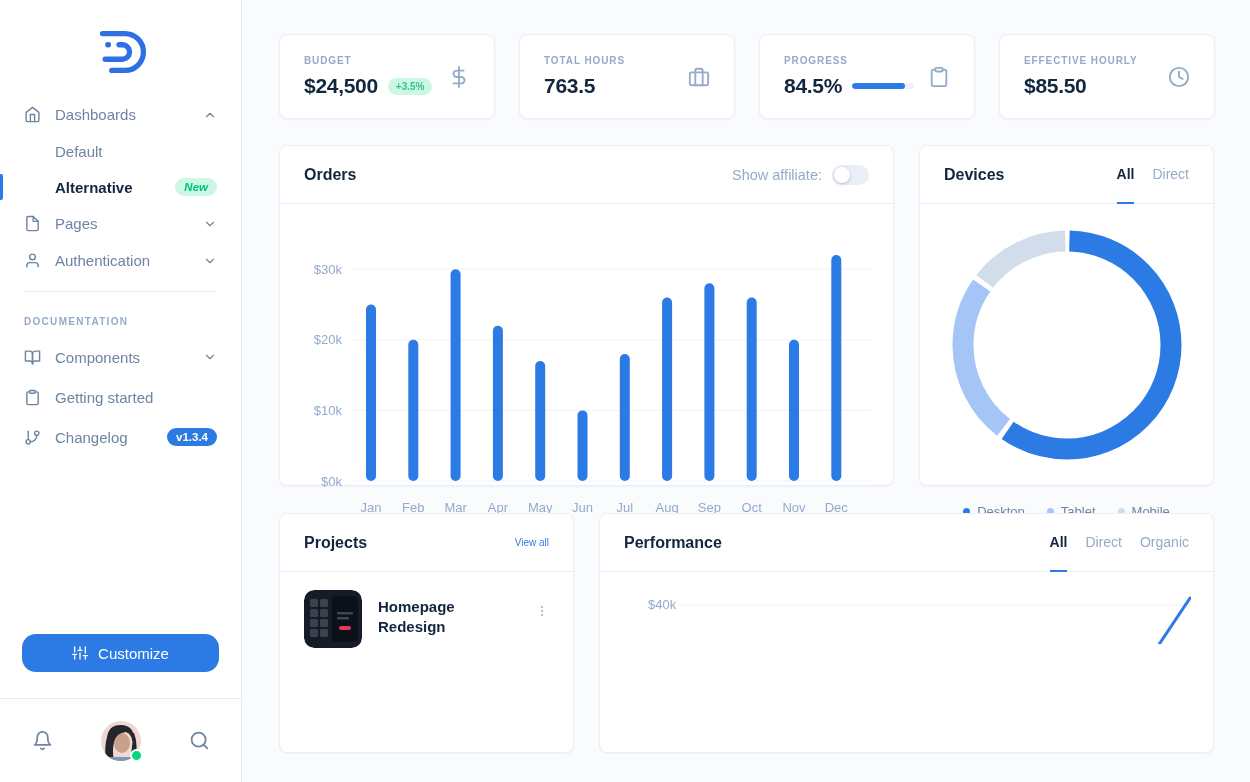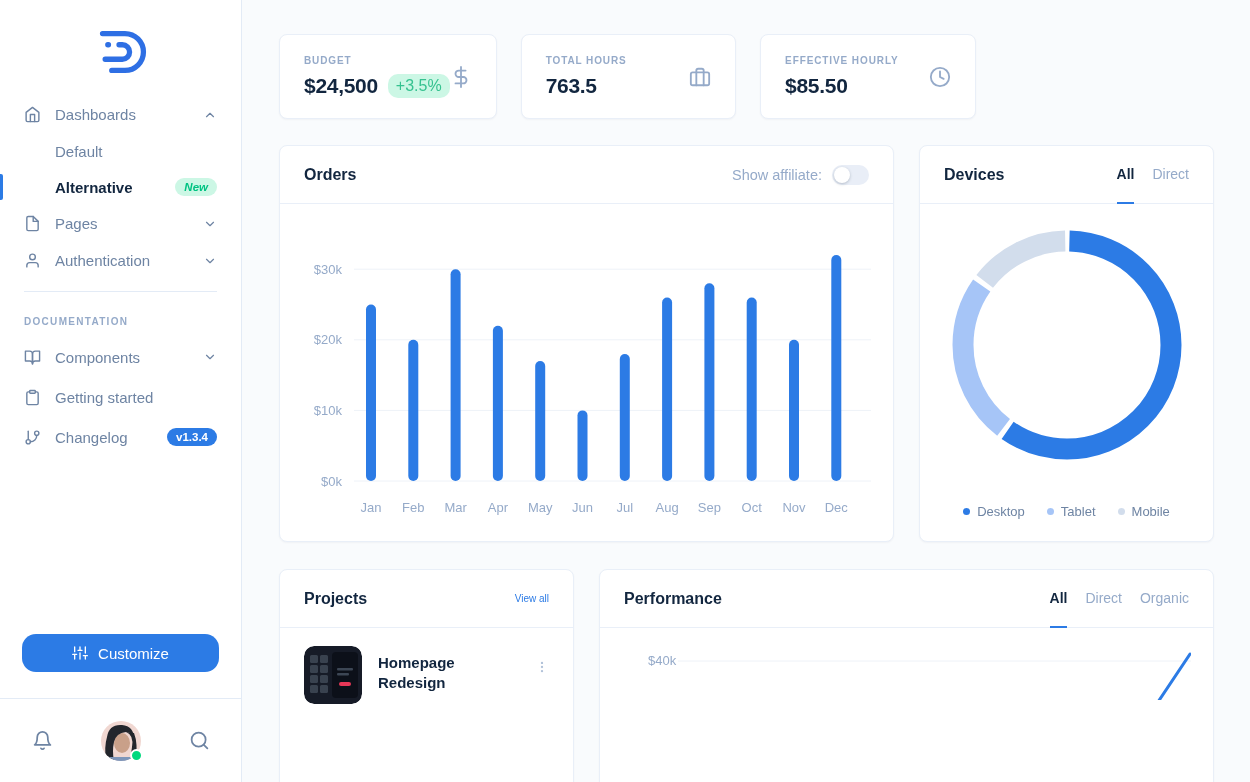--- a/index.html
+++ b/index.html
@@ -85,28 +85,28 @@
 
   .stats-row { display:grid; grid-template-columns:repeat(4,1fr); gap:24px; margin-top:34px; }
   .card {
     background:#fff; border:1px solid #e9eff8; border-radius:8px;
     box-shadow:0 1px 2px rgba(18,38,63,.04);
   }
   .stat-card { height:85px; padding:0 24px; display:flex; align-items:center; justify-content:space-between; }
   .stat-label { font-size:10px; letter-spacing:.9px; color:#95aac9; font-weight:700; margin-bottom:8px; text-transform:uppercase; }
   .stat-value-row { display:flex; align-items:center; gap:10px; }
   .stat-value { font-size:21px; font-weight:700; letter-spacing:-0.3px; }
-  .stat-badge { background:#ccf7e5; color:#36c290; font-size:16px; font-weight:400; padding:3px 8px; border-radius:10px; }
+  .stat-badge { background:#ccf7e5; color:#36c290; font-size:10px; font-weight:700; padding:3px 8px; border-radius:10px; }
   .stat-icon { color:#95aac9; display:flex; }
   .stat-icon svg { width:22px; height:22px; }
   .progress-track { width:62px; height:6px; border-radius:3px; background:#edf2f9; overflow:hidden; }
   .progress-fill { height:100%; background:#2c7be5; border-radius:3px; }
 
   .row2 { display:grid; grid-template-columns:615px 295px; gap:25px; margin-top:26px; }
-  .row2 .card { height:397px; }
+  .row2 .card { height:341px; }
   .row3 { display:grid; grid-template-columns:295px 615px; gap:25px; margin-top:27px; }
   .row3 .card { height:240px; }
 
   .card-header {
     height:58px; padding:0 24px; display:flex; align-items:stretch;
     justify-content:space-between; border-bottom:1px solid #e9eff8;
   }
   .card-title { font-size:16px; font-weight:700; align-self:center; }
   .tabs { display:flex; gap:18px; }
   .tab {
@@ -317,20 +317,37 @@
         <div>
           <div class="stat-label">Total hours</div>
           <div class="stat-value-row">
             <span class="stat-value">763.5</span>
           </div>
         </div>
         <span class="stat-icon">
           <svg viewBox="0 0 24 24" fill="none" stroke="currentColor" stroke-width="2" stroke-linecap="round" stroke-linejoin="round">
               <rect x="2" y="7" width="20" height="14" rx="2"></rect>
               <path d="M16 21V5a2 2 0 0 0-2-2h-4a2 2 0 0 0-2 2v16"></path>
+            </svg>
+        </span>
+      </div>
+      <div class="card stat-card">
+        <div>
+          <div class="stat-label">Progress</div>
+          <div class="stat-value-row">
+            <span class="stat-value">84.5%</span>
+            <span class="progress-track">
+              <span class="progress-fill" style="display: block; width: 85%;"></span>
+            </span>
+          </div>
+        </div>
+        <span class="stat-icon">
+          <svg viewBox="0 0 24 24" fill="none" stroke="currentColor" stroke-width="2" stroke-linecap="round" stroke-linejoin="round">
+              <path d="M16 4h2a2 2 0 0 1 2 2v14a2 2 0 0 1-2 2H6a2 2 0 0 1-2-2V6a2 2 0 0 1 2-2h2"></path>
+              <rect x="8" y="2" width="8" height="4" rx="1"></rect>
             </svg>
         </span>
       </div>
       <div class="card stat-card">
         <div>
           <div class="stat-label">Effective hourly</div>
           <div class="stat-value-row">
             <span class="stat-value">$85.50</span>
           </div>
         </div>

